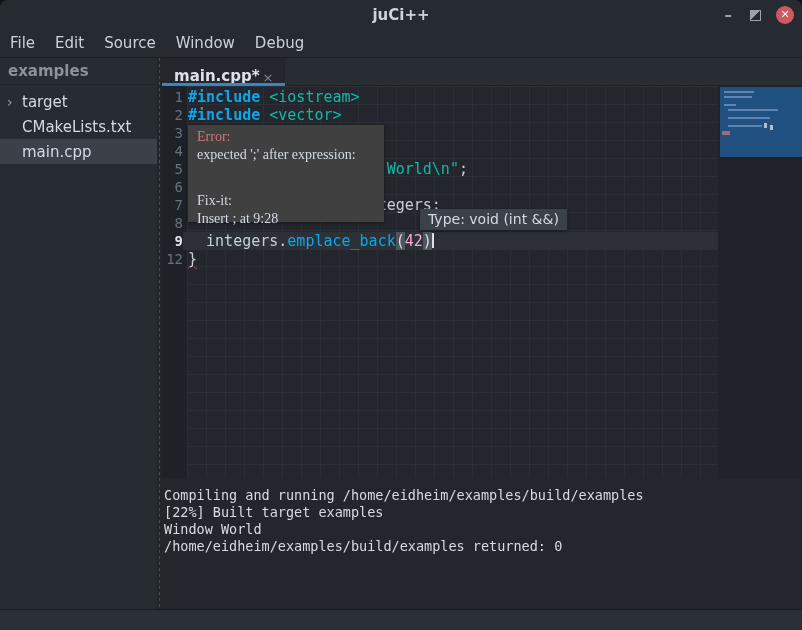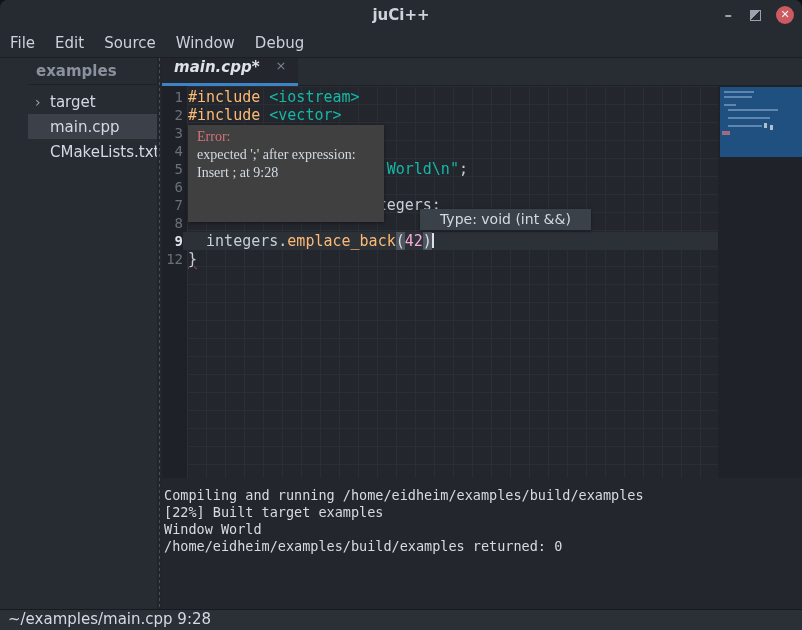--- a/index.html
+++ b/index.html
@@ -16,81 +16,81 @@
   .btn-restore{width:9px;height:9px;border:1px solid #9aa2ad;background:linear-gradient(135deg,#9aa2ad 45%,transparent 46%);}
   .btn-close{width:18px;height:18px;border-radius:50%;background:#cc5a60;color:#f2f4f7;
     font-size:11px;line-height:18px;text-align:center;font-weight:bold;}
 
   
   .menubar{position:absolute;left:0;top:30px;right:0;height:27px;background:#262b32;
     border-bottom:1px solid #1b1f24;display:flex;align-items:center;}
   .menu-item{padding:0 10px;font-size:15px;color:#ccd2da;line-height:27px;}
 
   
-  .sidebar{position:absolute;left:0;top:58px;width:157px;bottom:20px;background:#272c32;padding-left:28px;}
+  .sidebar{position:absolute;left:0;top:58px;width:157px;bottom:20px;background:#272c32;}
   .sidebar-header{height:26px;line-height:26px;padding-left:8px;font-size:15px;font-weight:bold;
     color:#8b929d;border-bottom:1px solid #1e2227;}
   .tree{padding-top:4px;}
   .tree-row{height:25px;display:flex;align-items:center;font-size:15px;color:#d3dae3;}
   .tree-row.selected{background:#3c4149;}
   .chevron{width:15px;margin-left:7px;color:#9ba3ae;font-size:14px;text-align:left;}
 
   
   .separator{position:absolute;left:157px;top:58px;width:5px;bottom:20px;background:#22262b;}
   .separator .dash{width:1px;height:100%;margin:0 auto;
     background:repeating-linear-gradient(to bottom,#4a5059 0 3px,transparent 3px 6px);}
 
   
   .tabbar{position:absolute;left:162px;top:58px;right:0;height:27px;background:#282d34;
     border-bottom:1px solid #1d2126;display:flex;}
-  .tab{position:relative;display:flex;align-items:flex-start;gap:16px;padding:0 12px;background:#23272d;font-style:italic;}
+  .tab{position:relative;display:flex;align-items:flex-end;gap:3px;padding:0 12px;background:#23272d;}
   .tab-label{font-size:15px;font-weight:bold;color:#dde2e9;}
   .tab-close{color:#7b8590;font-size:13px;}
   .tab::after{content:"";position:absolute;left:0;right:0;bottom:-1px;height:3px;background:#3d84c6;}
 
   
   .editor{position:absolute;left:162px;top:86px;right:0;height:394px;background:#23272d;}
   .gutter-bg{position:absolute;left:0;top:0;width:25px;height:392px;background:#1e2228;}
   .grid-bg{position:absolute;left:25px;top:0;width:531px;height:392px;
     background-image:linear-gradient(to right,#2a2f36 1px,transparent 1px),
                      linear-gradient(to bottom,#2a2f36 1px,transparent 1px);
     background-size:19px 18px;}
   .rightcol{position:absolute;left:556px;right:0;top:0;height:392px;background:#1f2329;}
   .code-rows{position:absolute;left:0;top:2px;width:556px;}
   .row{display:flex;height:18px;line-height:18px;
     font-family:"DejaVu Sans Mono","Liberation Mono",monospace;font-size:15px;}
   .lnum{width:21px;flex:none;text-align:right;color:#68707a;font-size:14px;}
   .code{white-space:pre;padding-left:5px;flex:1;color:#c8cfd7;}
   .row.current .code{background:#2c3138;}
   .row.current .lnum{color:#dde3ea;font-weight:bold;}
-  .tok-pp{color:#fdba74;}
+  .tok-pp{color:#0ea5e9;font-weight:bold;}
   .tok-str{color:#14b8a6;}
   .tok-kw{color:#b294bb;}
   .tok-pl{color:#c8cfd7;}
-  .tok-fn{color:#fdba74;}
+  .tok-fn{color:#0ea5e9;}
   .tok-num{color:#f9a8d4;}
   .tok-br{background:#4e555e;color:#d6dce3;}
   .tok-err{color:#c8cfd7;text-decoration:underline;text-decoration-style:wavy;
     text-decoration-color:#c4494e;text-decoration-thickness:1px;}
   .tok-cursor{display:inline-block;width:2px;height:15px;background:#dbe1e8;vertical-align:-2px;}
 
   
   .minimap{position:absolute;left:720px;top:87px;width:82px;height:70px;background:#20507f;z-index:3;}
   .mm-bar{position:absolute;height:2px;background:#5e86b0;}
   .mm-dot{position:absolute;width:3px;height:5px;background:#aebfd2;}
   .mm-err{position:absolute;width:8px;height:4px;background:#a06a85;}
 
   
   .error-tooltip{position:absolute;left:188px;top:125px;width:196px;height:97px;box-sizing:border-box;
     background:#404040;padding:3px 9px;font-size:14px;line-height:18px;color:#d3dae3;
     box-shadow:0 1px 4px rgba(0,0,0,.45);z-index:5;font-family:Liberation Serif, serif;}
   .et-title{color:#d2737a;}
   .et-fixit-label{margin-top:28px;}
   .type-tooltip{position:absolute;left:420px;top:209px;height:21px;line-height:21px;
-    background:#3b4148;padding:0 20px;font-size:14px;color:#d3dae3;
+    background:#3b4148;padding:0 8px;font-size:14px;color:#d3dae3;
     box-shadow:0 1px 3px rgba(0,0,0,.45);z-index:5;}
 
   
   .output{position:absolute;left:162px;top:480px;right:0;height:130px;background:#23272d;
     padding:7px 0 0 2px;box-sizing:border-box;}
   .out-line{font-family:"DejaVu Sans Mono","Liberation Mono",monospace;font-size:13.5px;
     line-height:17px;white-space:pre;color:#d6dbe2;}
 
   
   .statusbar{position:absolute;left:0;bottom:0;right:0;height:20px;background:#2b3037;
@@ -131,28 +131,28 @@
 
   <div class="sidebar">
     <div class="sidebar-header">examples</div>
     <div class="tree">
 
         <div class="tree-row">
           <span class="chevron">›</span>
           <span class="tree-label">target</span>
         </div>
 
+        <div class="tree-row">
+          <span class="chevron"></span>
+          <span class="tree-label">CMakeLists.txt</span>
+        </div>
+
         <div class="tree-row selected">
           <span class="chevron"></span>
           <span class="tree-label">main.cpp</span>
-        </div>
-
-        <div class="tree-row">
-          <span class="chevron"></span>
-          <span class="tree-label">CMakeLists.txt</span>
         </div>
       </div>
   </div>
 
   <div class="separator">
       <div class="dash"></div>
     </div>
 
   <div class="tabbar">
     <div class="tab">
@@ -227,36 +227,36 @@
     <div class="mm-bar" style="left:8px;top:30px;width:42px"></div>
     <div class="mm-bar" style="left:8px;top:38px;width:34px"></div>
     <div class="mm-dot" style="left:44px;top:36px"></div>
     <div class="mm-dot" style="left:50px;top:38px"></div>
     <div class="mm-err" style="left:2px;top:44px"></div>
   </div>
 
   <div class="error-tooltip">
     <div class="et-title">Error:</div>
     <div class="et-message">expected ';' after expression:</div>
+    <div class="et-fixit-label">Fix-it:</div>
     <div class="et-fixit">Insert ; at 9:28</div>
   </div>
 
   <div class="type-tooltip">Type: void (int &amp;&amp;)</div>
 
   <div class="output">
 
       <div class="out-line">Compiling and running /home/eidheim/examples/build/examples</div>
 
       <div class="out-line">[22%] Built target examples</div>
 
       <div class="out-line">Window World</div>
 
       <div class="out-line">/home/eidheim/examples/build/examples returned: 0</div>
     </div>
 
   <div class="statusbar">
-    <span class="status-left">~/examples/main.cpp 9:28</span>
     <span class="status-right">
       <span class="status-error">1 error</span><span class="status-sep">, </span><span class="status-fixit">1 fix it</span>
     </span>
   </div>
 
 </div>
 
 </body></html>

